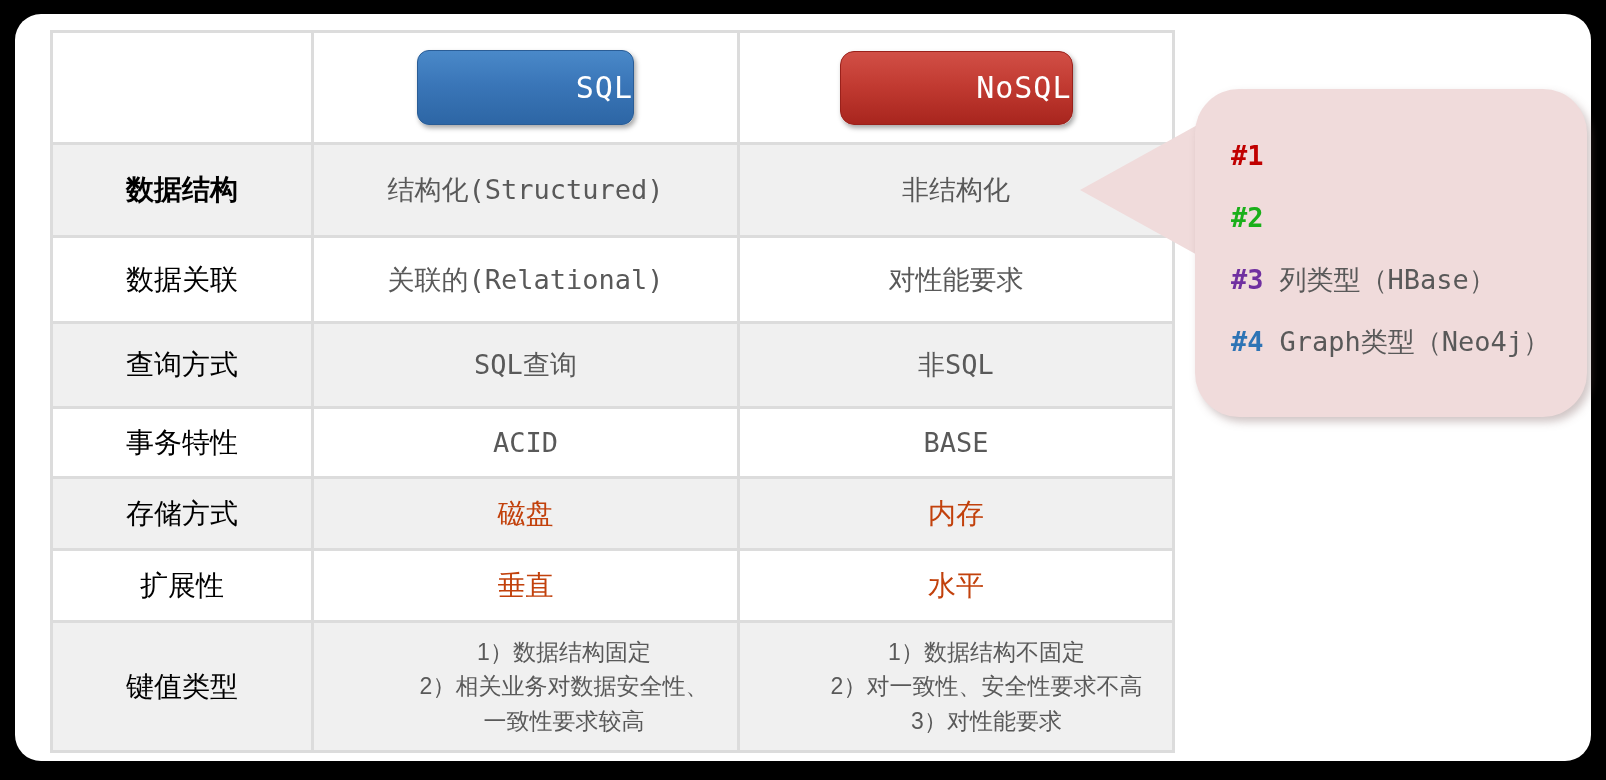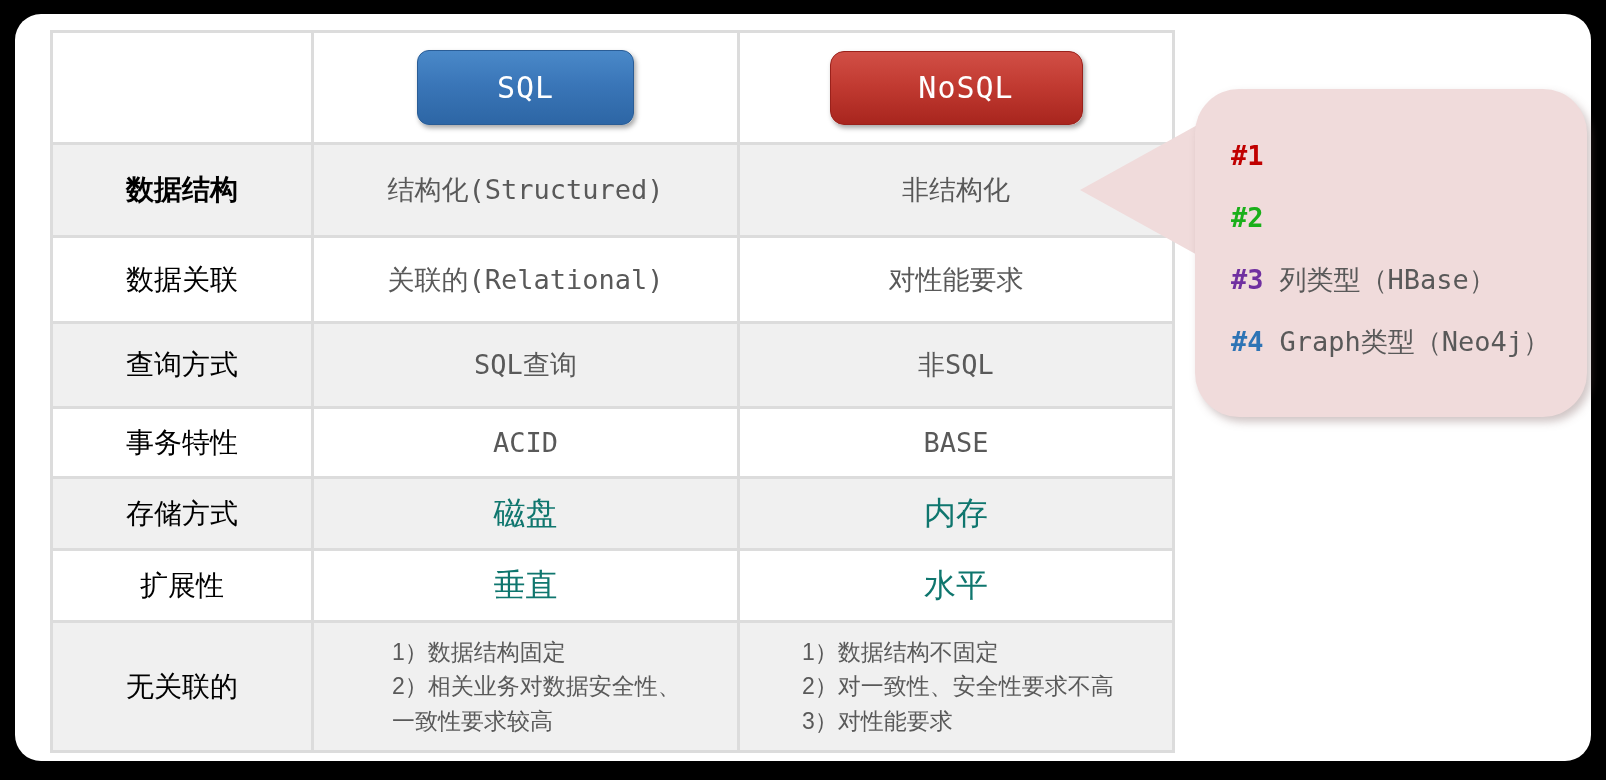--- a/index.html
+++ b/index.html
@@ -35,48 +35,47 @@
   td.lbl{
     text-align:center;font-size:28px;color:#000;
     font-family:"Liberation Sans","DejaVu Sans",sans-serif;
   }
   td.lbl.bold{font-weight:700;}
   td.val{
     text-align:center;font-size:27px;color:#595959;
     font-family:"DejaVu Sans Mono","Liberation Mono",monospace;
   }
   td.val.dark{
-    color:#0f766e;font-size:32px;
+    color:#c2410c;font-size:28px;
     font-family:"Liberation Sans","DejaVu Sans",sans-serif;
   }
   td.val.cases{
-    text-align:left;font-size:23px;line-height:1.5;color:#595959;
+    text-align:center;font-size:23px;line-height:1.5;color:#595959;
     white-space:pre-line;
     font-family:"Liberation Sans","DejaVu Sans",sans-serif;
   }
   td.cases.sql-cases{padding-left:78px;}
   td.cases.nosql-cases{padding-left:62px;}
   
   .pill{
     display:inline-block;color:#fff;font-size:30px;letter-spacing:1px;
     font-family:"DejaVu Sans Mono","Liberation Mono",monospace;
-    text-align:center;line-height:73px;vertical-align:middle;
+    text-align:right;line-height:73px;vertical-align:middle;
   }
   .pill.sql{
     width:215px;height:73px;border-radius:12px;
     background:linear-gradient(180deg,#4a89c9 0%,#3a76b8 45%,#2d66a5 100%);
     border:1px solid #2a5d96;
     box-shadow:2px 3px 5px rgba(0,0,0,0.35);
   }
   .pill.nosql{
     width:231px;height:72px;border-radius:14px;line-height:72px;
     background:linear-gradient(180deg,#d14f46 0%,#c23b32 45%,#a8251e 100%);
     border:1px solid #9a211b;
     box-shadow:2px 3px 5px rgba(0,0,0,0.35);
-    padding-left:20px;
   }
   
   .bubble{
     position:absolute;left:1180px;top:75px;width:392px;height:328px;
     background:#f0dbdb;border-radius:44px;
     box-shadow:4px 5px 9px rgba(120,90,90,0.35);
     box-sizing:border-box;
     padding:48px 0 0 36px;
     display:flex;flex-direction:column;gap:25px;
   }
@@ -134,21 +133,21 @@
         <td class="lbl">存储方式</td>
         <td class="val dark">磁盘</td>
         <td class="val dark">内存</td>
       </tr>
       <tr>
         <td class="lbl">扩展性</td>
         <td class="val dark">垂直</td>
         <td class="val dark">水平</td>
       </tr>
       <tr>
-        <td class="lbl">无关联的</td>
+        <td class="lbl">键值类型</td>
         <td class="val cases sql-cases">1）数据结构固定
 2）相关业务对数据安全性、
 一致性要求较高</td>
         <td class="val cases nosql-cases">1）数据结构不固定
 2）对一致性、安全性要求不高
 3）对性能要求</td>
       </tr>
     </tbody>
   </table>
 

